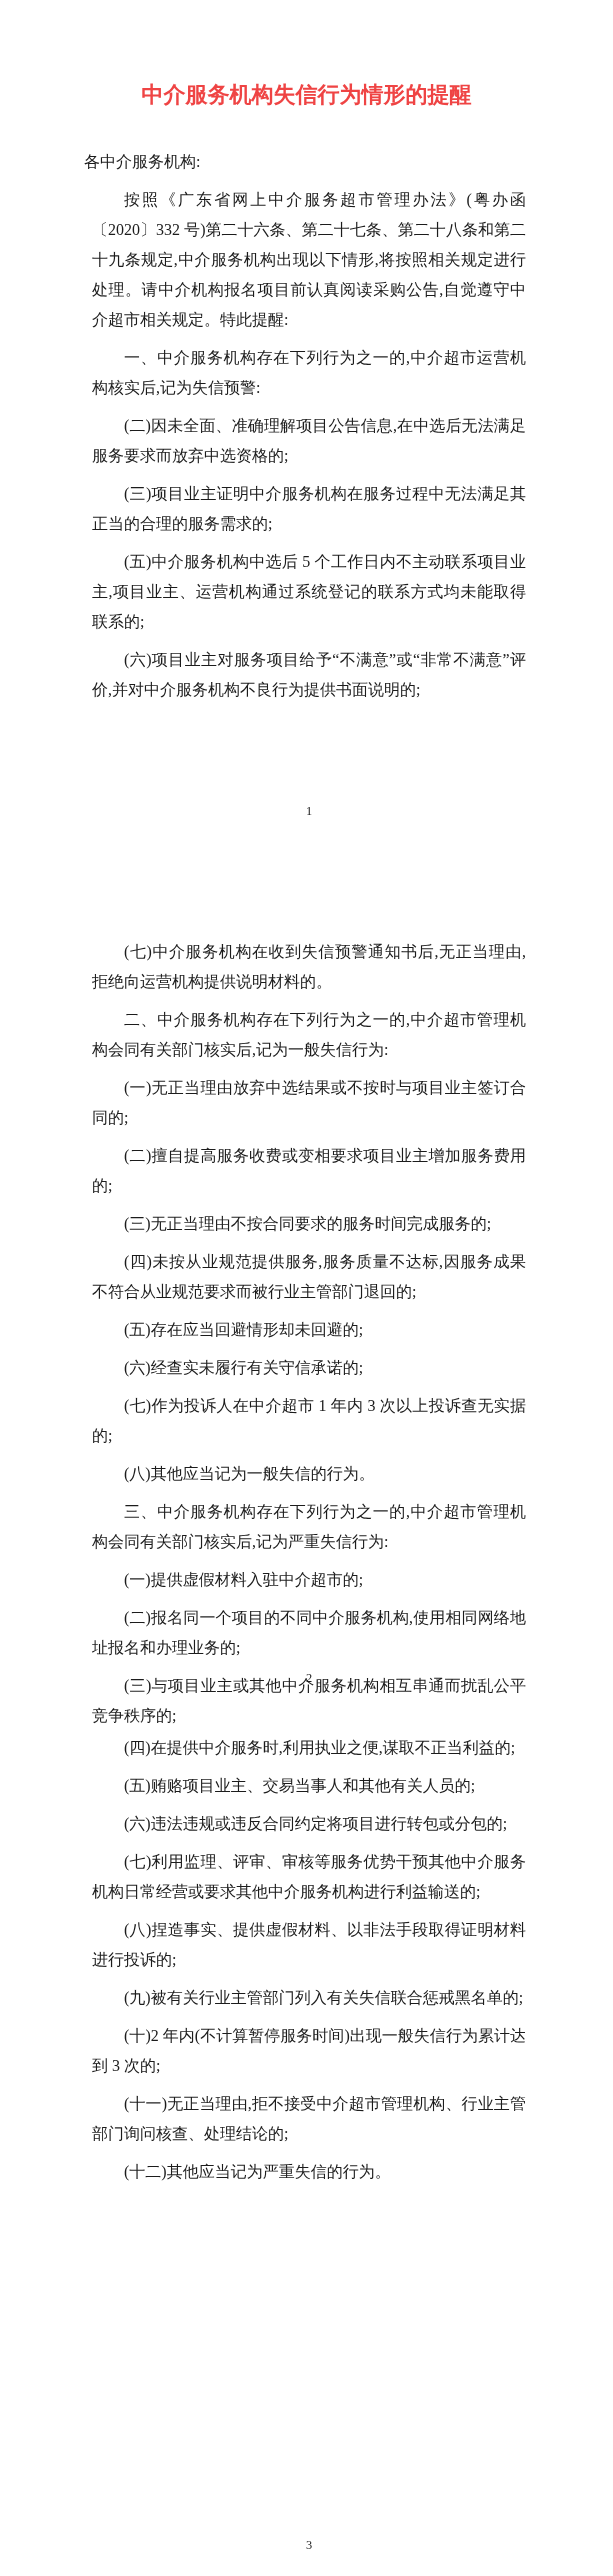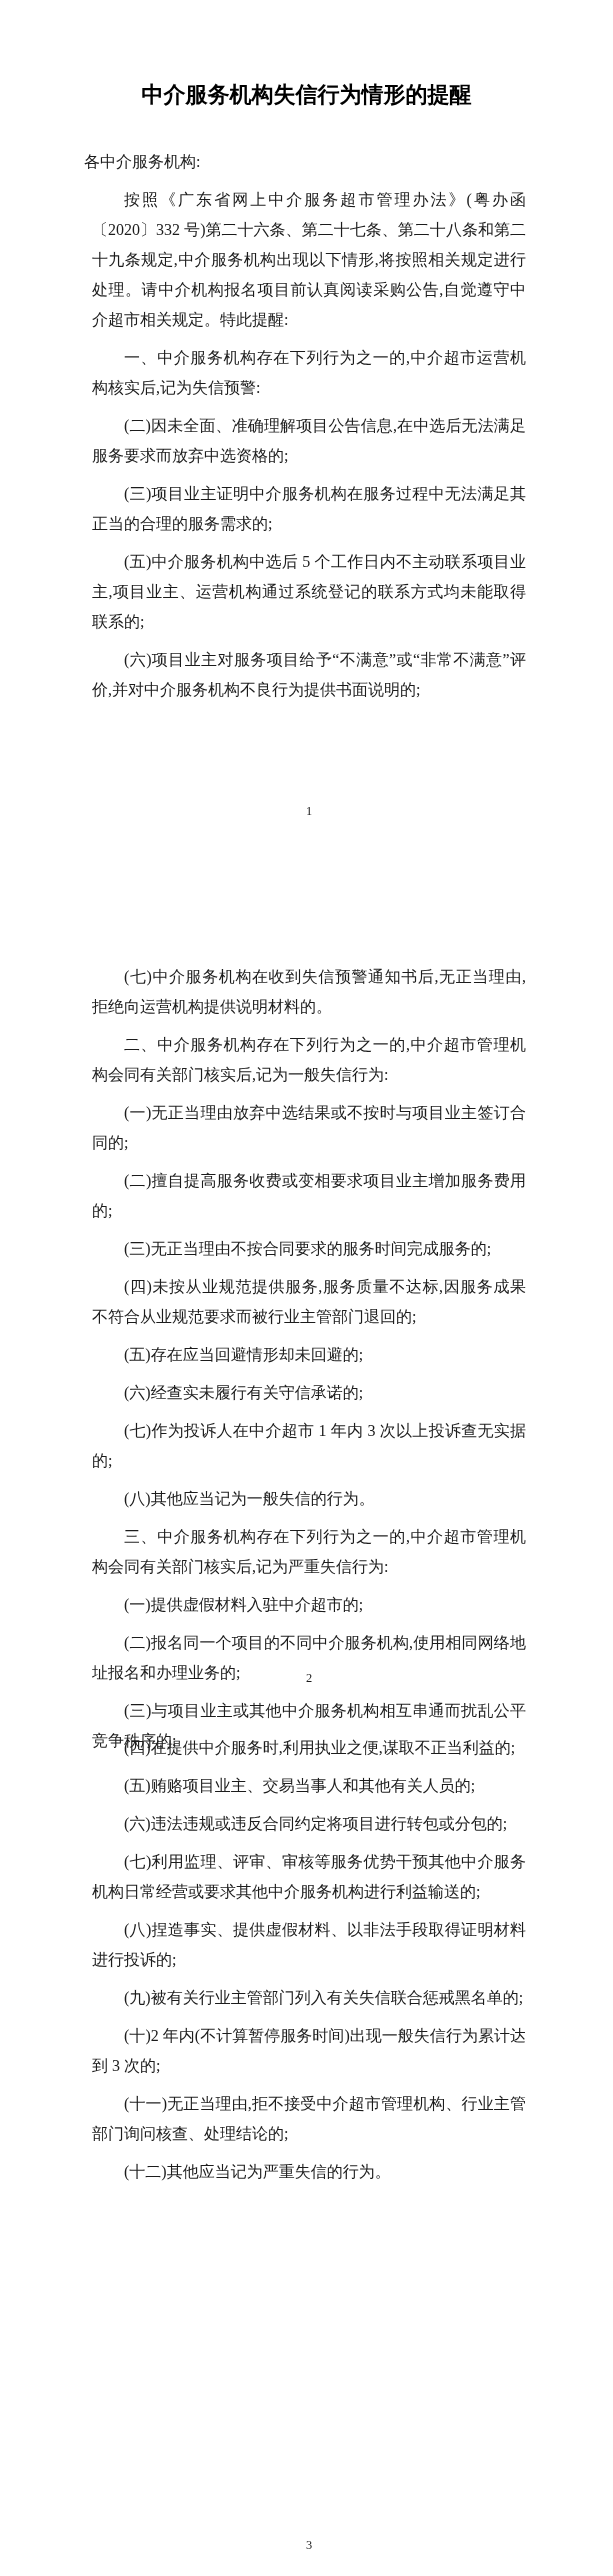--- a/index.html
+++ b/index.html
@@ -15,35 +15,35 @@
   .doc-title{
     position:absolute;
     top:82px;
     left:0;
     width:613px;
     text-align:center;
     font-family:"Liberation Sans","DejaVu Sans",sans-serif;
     font-weight:700;
     font-size:22px;
     line-height:26px;
-    color:#000000;
+    color:#ef4444;
     margin:0;
   }
   .body-block{
     position:absolute;
     left:84px;
     width:450px;
     font-family:Liberation Serif, serif;
     font-size:16px;
     line-height:30px;
     color:#1c1c1c;
     text-align:justify;
   }
   .block-p1{top:147px;}
-  .block-p2{top:954px;}
+  .block-p2{top:929px;}
   .block-p3{top:1725px;}
   .para{margin:8px;text-indent:2em;}
   .salutation{margin:0;text-indent:0;}
   .page-number{
     position:absolute;
     left:84px;
     width:450px;
     text-align:center;
     font-family:"Liberation Serif","DejaVu Serif",serif;
     font-size:12.4px;

